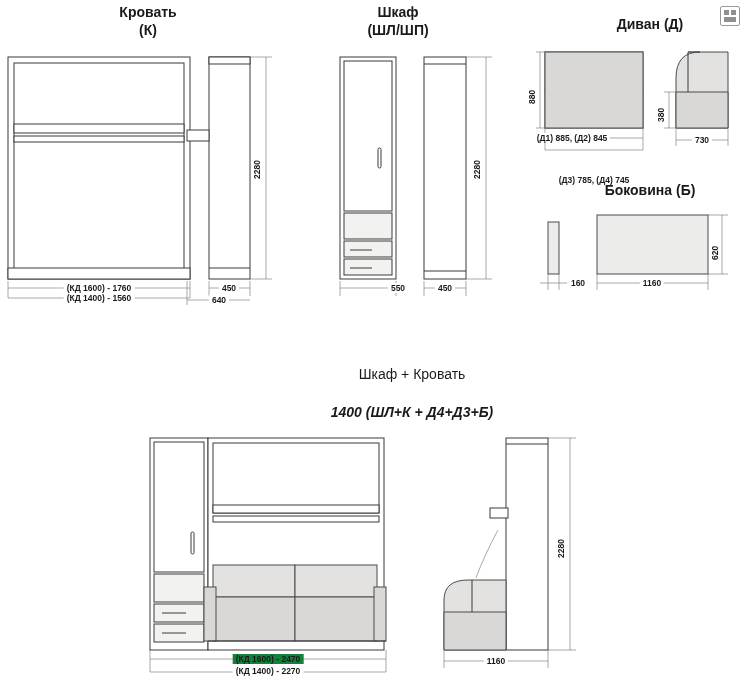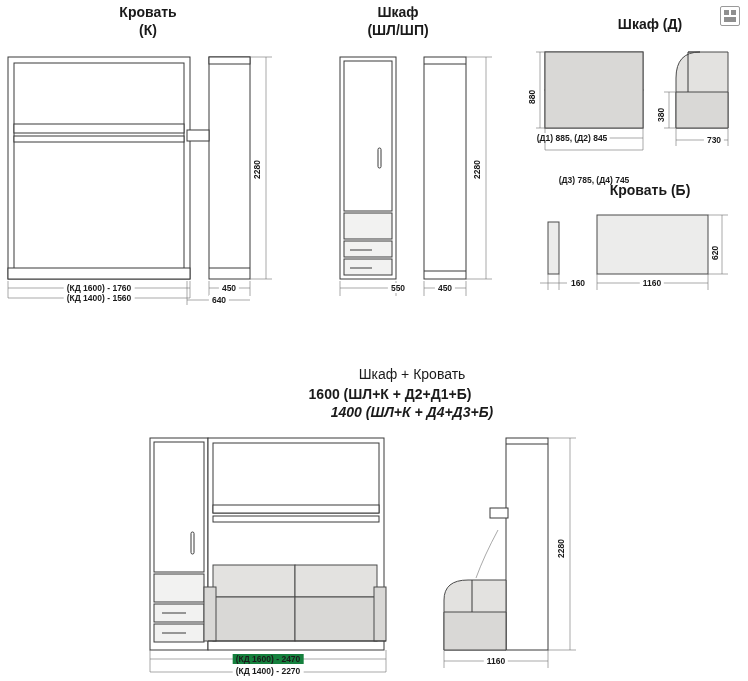--- a/index.html
+++ b/index.html
@@ -40,26 +40,25 @@
     <i style="left:10px;top:3px;width:5px;height:5px;"></i>
     <i style="left:3px;top:10px;width:12px;height:5px;"></i>
   </div>
 
   <div class="lbl title center" style="left:148px;top:4px;">Кровать</div>
   <div class="lbl title center" style="left:148px;top:22px;">(К)</div>
 
   <div class="lbl title center" style="left:398px;top:4px;">Шкаф</div>
   <div class="lbl title center" style="left:398px;top:22px;">(ШЛ/ШП)</div>
 
-  <div class="lbl title center" style="left:650px;top:16px;">Шкаф  (Д)</div>
-
-  <div class="lbl title center" style="left:650px;top:182px;">Кровать (Б)</div>
+  <div class="lbl title center" style="left:650px;top:16px;">Диван  (Д)</div>
+
+  <div class="lbl title center" style="left:650px;top:182px;">Боковина (Б)</div>
 
   <div class="lbl title reg center" style="left:390px;top:366px;padding-left:44px;">Шкаф + Кровать</div>
-  <div class="lbl title center" style="left:390px;top:386px;">1600 (ШЛ+К + Д2+Д1+Б)</div>
   <div class="lbl title center" style="left:412px;top:404px;font-style:italic;">1400 (ШЛ+К + Д4+Д3+Б)</div>
 
   <svg width="748" height="681">
 
     <g>
       <rect class="fillpanel" x="8" y="57" width="182" height="222"></rect>
       <rect class="fillpanel" x="14" y="63" width="170" height="210"></rect>
       <rect class="fillpanel" x="14" y="124" width="170" height="9"></rect>
       <rect class="fillpanel" x="14" y="136" width="170" height="6"></rect>
       <rect class="fillpanel" x="8" y="268" width="182" height="11"></rect>
@@ -222,21 +221,21 @@
   <div class="lbl dim b" style="left:252px;top:179px;transform:rotate(-90deg);transform-origin:left top;">2280</div>
 
   <div class="lbl dim b center" style="left:368px;top:283px;background:#fff;padding:0 3px;margin-left:30px;">550</div>
   <div class="lbl dim b center" style="left:445px;top:283px;background:#fff;padding:0 3px;">450</div>
   <div class="lbl dim b" style="left:472px;top:179px;transform:rotate(-90deg);transform-origin:left top;">2280</div>
 
   <div class="lbl dim b" style="left:527px;top:104px;transform:rotate(-90deg);transform-origin:left top;">880</div>
   <div class="lbl dim b" style="left:656px;top:122px;transform:rotate(-90deg);transform-origin:left top;">380</div>
   <div class="lbl dim b center" style="left:572px;top:133px;background:#fff;padding:0 2px;">(Д1) 885, (Д2) 845</div>
   <div class="lbl dim b center" style="left:594px;top:144px;background:#fff;padding:0 2px;margin-top:31px;">(Д3) 785, (Д4) 745</div>
-  <div class="lbl dim b center" style="left:702px;top:135px;background:#fff;padding:0 3px;margin-left:12px;">730</div>
+  <div class="lbl dim b center" style="left:702px;top:135px;background:#fff;padding:0 3px;">730</div>
 
   <div class="lbl dim b center" style="left:578px;top:278px;background:#fff;padding:0 2px;">160</div>
   <div class="lbl dim b center" style="left:652px;top:278px;background:#fff;padding:0 3px;">1160</div>
   <div class="lbl dim b" style="left:710px;top:260px;transform:rotate(-90deg);transform-origin:left top;">620</div>
 
   <div class="lbl dim b center" style="left:268px;top:654px;background:#15803d;padding:0 3px;">(КД 1600) - 2470</div>
   <div class="lbl dim b center" style="left:268px;top:666px;background:#fff;padding:0 3px;">(КД 1400) - 2270</div>
   <div class="lbl dim b center" style="left:496px;top:656px;background:#fff;padding:0 3px;">1160</div>
   <div class="lbl dim b" style="left:556px;top:558px;transform:rotate(-90deg);transform-origin:left top;">2280</div>
 

